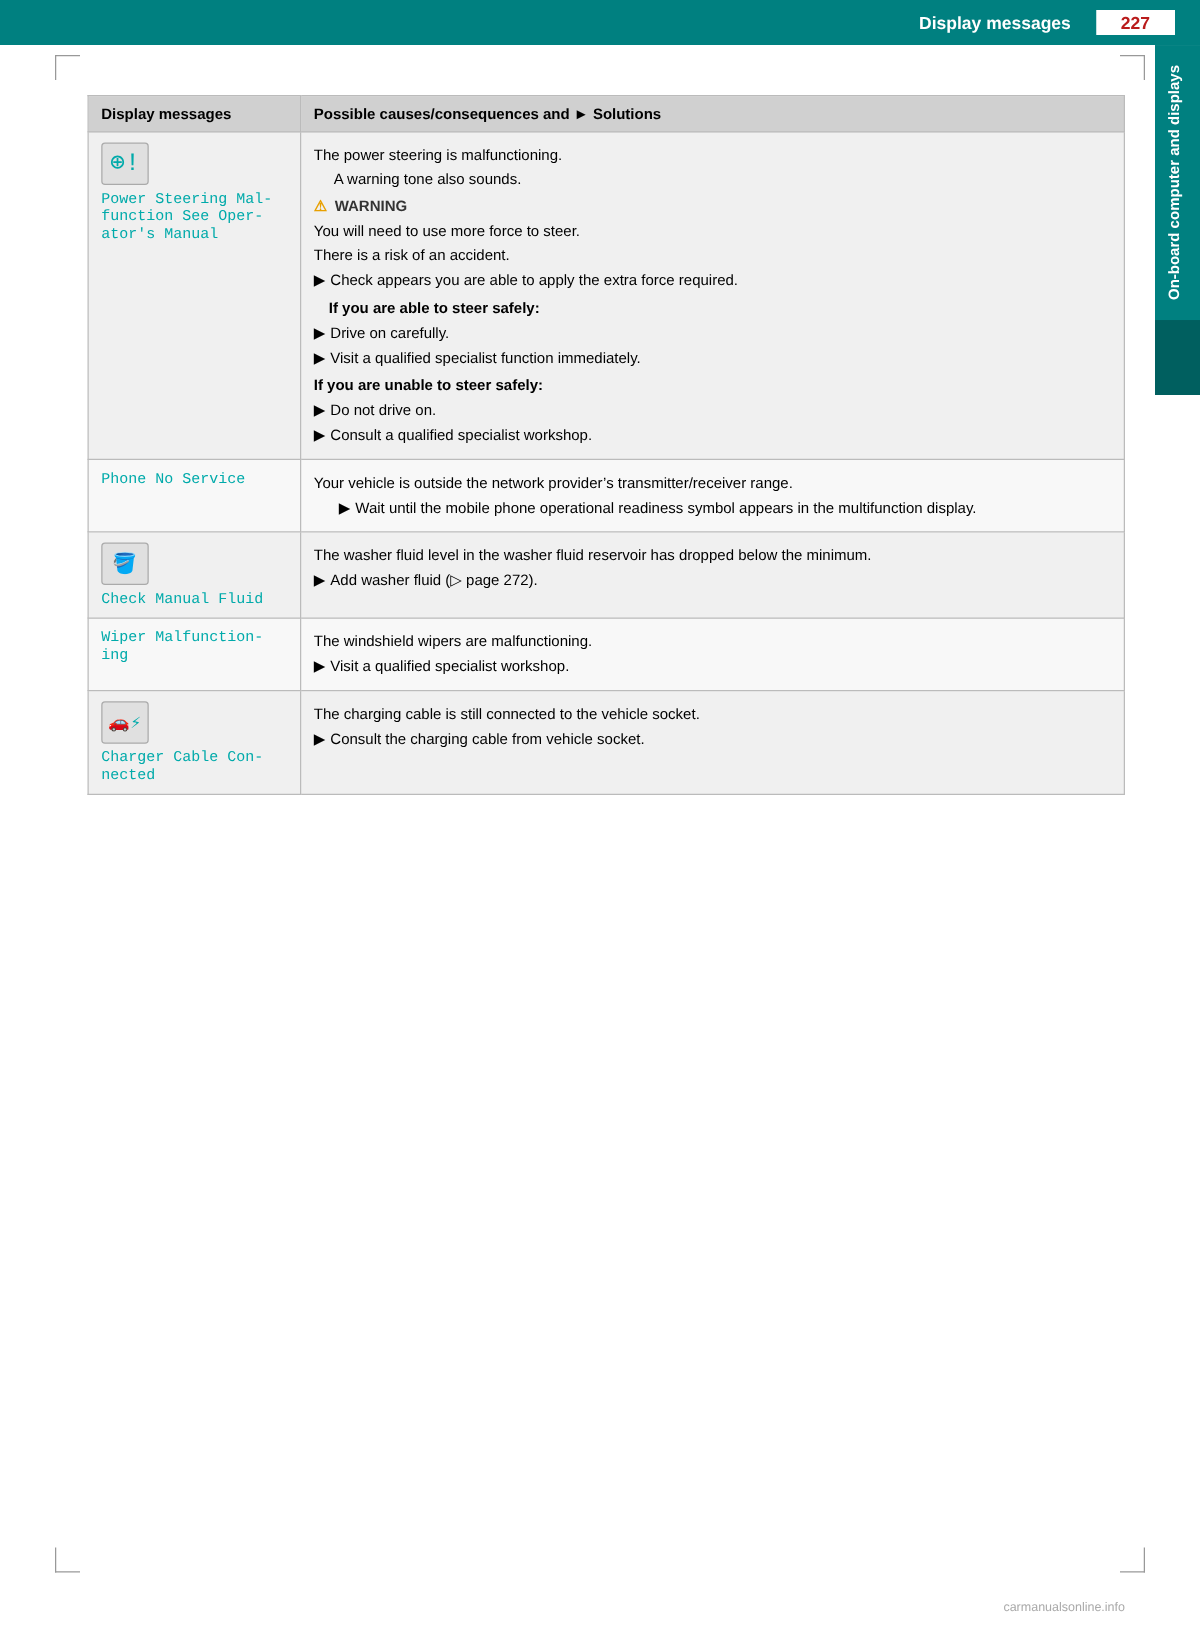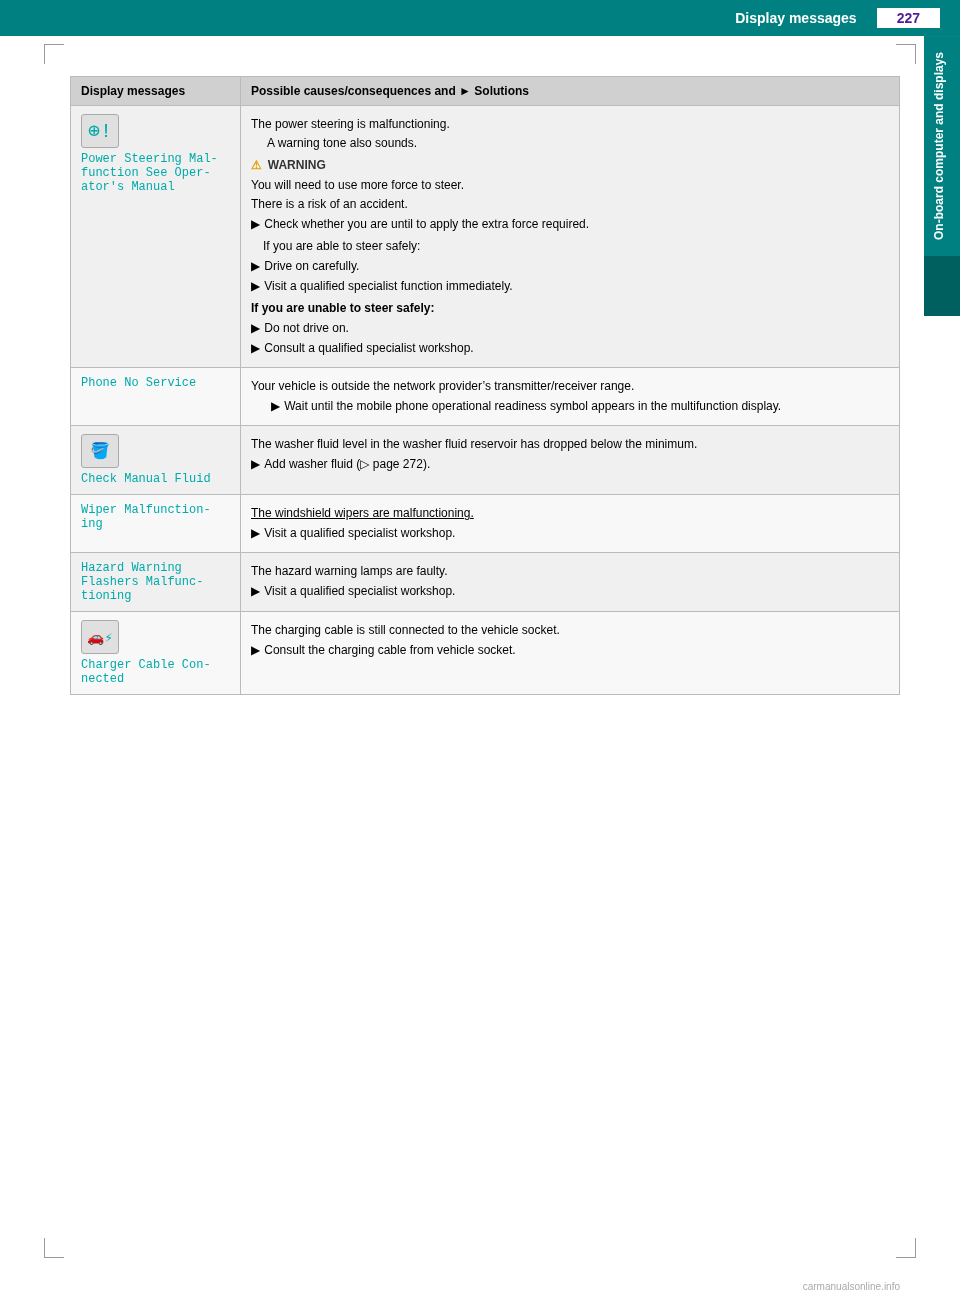--- a/index.html
+++ b/index.html
@@ -29,21 +29,21 @@
 
     .top-bar-title {
       color: #fff;
       font-size: 14px;
       font-weight: bold;
       margin-right: 20px;
     }
 
     .page-number-box {
       background: #fff;
-      color: #4c1d95;
+      color: #b91c1c;
       font-weight: bold;
       font-size: 14px;
       padding: 2px 20px;
       min-width: 40px;
     }
 
     
     .right-sidebar {
       position: absolute;
       right: 0;
@@ -227,23 +227,23 @@
             <p style="margin: 1px 0px;">The power steering is malfunctioning.</p>
             <p style="margin: 1px 16px;">A warning tone also sounds.</p>
             <div class="warning-label" style="margin: 4px 0px 2px;">
               <span style="color: rgb(232, 160, 0);">⚠</span>
               <span style="font-weight: bold; text-align: right;">WARNING</span>
             </div>
             <p style="margin: 1px 0px;">You will need to use more force to steer.</p>
             <p style="margin: 1px 0px;">There is a risk of an accident.</p>
             <div class="bullet-arrow" style="margin: 2px 0px;">
               <span class="arrow-char">▶</span>
-              <span>Check whether you are until to apply the extra force required.</span>
-            </div>
-            <p style="font-weight: normal; margin: 4px 0px 2px; padding-left: 12px;">If you are able to steer safely:</p>
+              <span>Check appears you are able to apply the extra force required.</span>
+            </div>
+            <p style="font-weight: bold; margin: 4px 0px 2px; padding-left: 12px;">If you are able to steer safely:</p>
             <div class="bullet-arrow" style="margin: 2px 0px;">
               <span class="arrow-char">▶</span>
               <span>Drive on carefully.</span>
             </div>
             <div class="bullet-arrow" style="margin: 2px 0px;">
               <span class="arrow-char">▶</span>
               <span>Visit a qualified specialist function immediately.</span>
             </div>
             <p style="font-weight: bold; margin: 4px 0px 2px;">If you are unable to steer safely:</p>
             <div class="bullet-arrow" style="margin: 2px 0px;">
@@ -272,31 +272,21 @@
             <p style="margin: 1px 0px;">The washer fluid level in the washer fluid reservoir has dropped below the minimum.</p>
             <div class="bullet-arrow" style="margin: 2px 0px;">
               <span class="arrow-char">▶</span>
               <span>Add washer fluid (▷ page 272).</span>
             </div>
           </td>
         </tr>
         <tr>
           <td class="display-msg-cell"><span>Wiper Malfunction-</span><br><span>ing</span></td>
           <td class="causes-cell">
-            <p style="margin: 1px 0px; text-decoration: underline;">The windshield wipers are malfunctioning.</p>
-            <div class="bullet-arrow" style="margin: 2px 0px;">
-              <span class="arrow-char">▶</span>
-              <span>Visit a qualified specialist workshop.</span>
-            </div>
-          </td>
-        </tr>
-        <tr>
-          <td class="display-msg-cell"><span>Hazard Warning</span><br><span>Flashers Malfunc-</span><br><span>tioning</span></td>
-          <td class="causes-cell">
-            <p style="margin: 1px 0px;">The hazard warning lamps are faulty.</p>
+            <p style="margin: 1px 0px;">The windshield wipers are malfunctioning.</p>
             <div class="bullet-arrow" style="margin: 2px 0px;">
               <span class="arrow-char">▶</span>
               <span>Visit a qualified specialist workshop.</span>
             </div>
           </td>
         </tr>
         <tr>
           <td class="display-msg-cell"><div style="display: inline-block; border: 1px solid rgb(170, 170, 170); border-radius: 3px; background: rgb(224, 224, 224); width: 38px; height: 34px; text-align: center; line-height: 34px; font-size: 14px; margin-bottom: 4px;">🚗⚡</div><br><span>Charger Cable Con-</span><br><span>nected</span></td>
           <td class="causes-cell">
             <p style="margin: 1px 0px;">The charging cable is still connected to the vehicle socket.</p>

